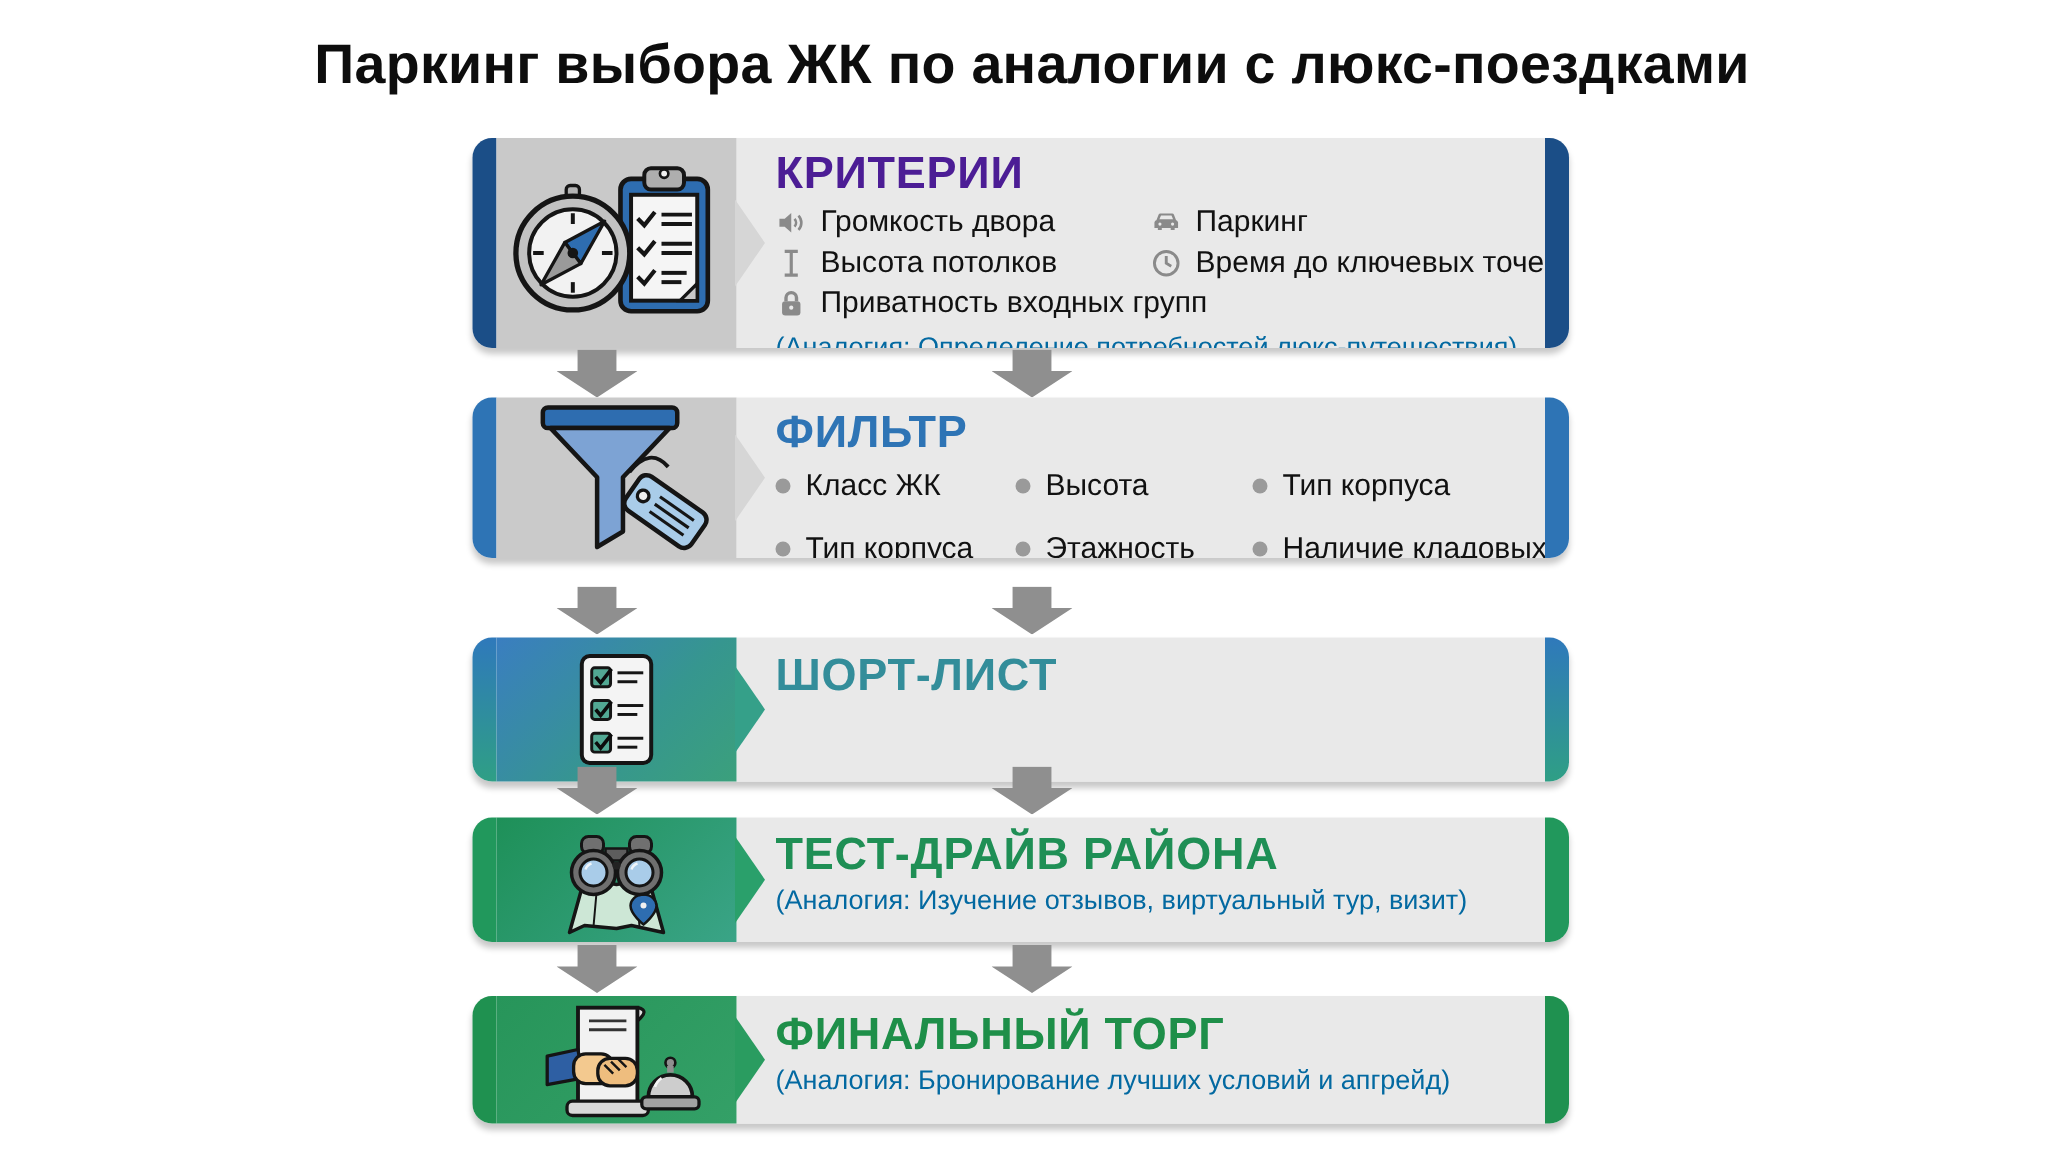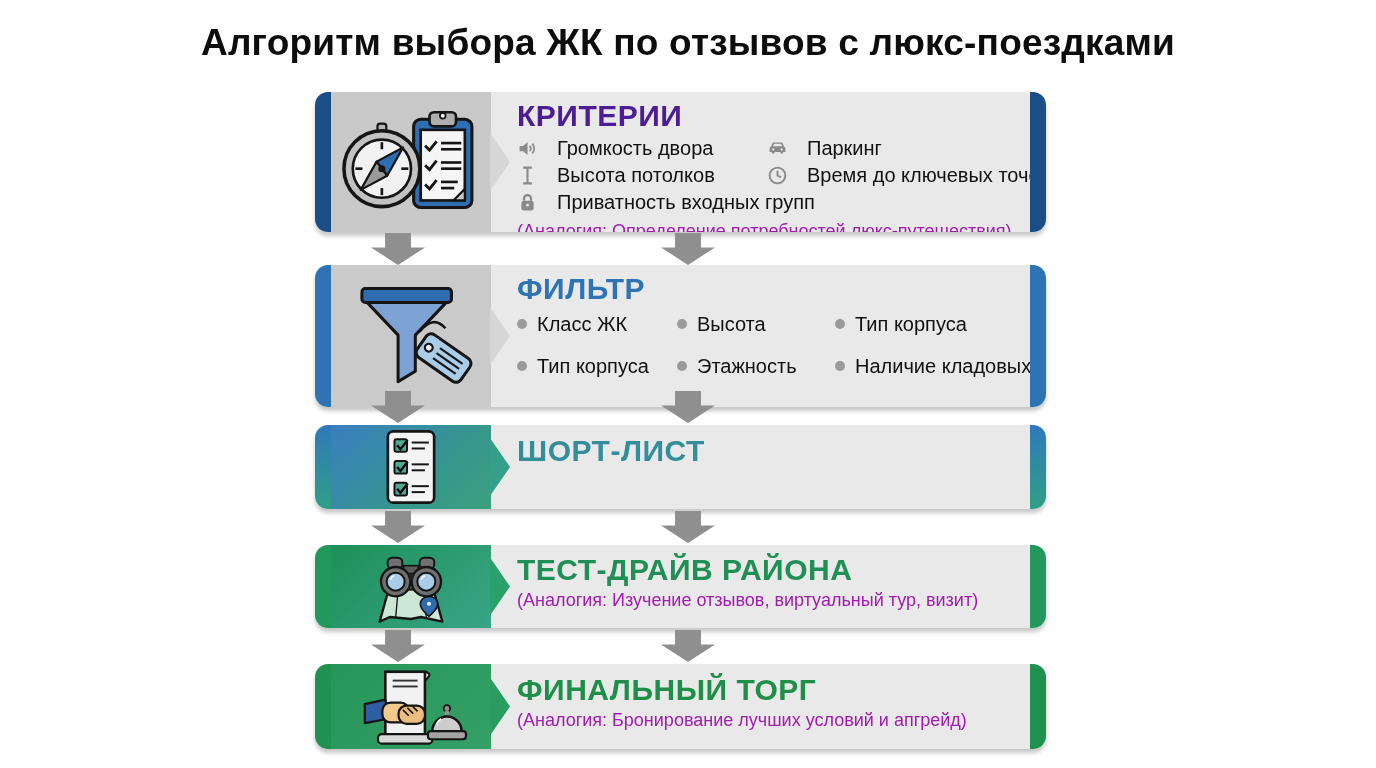--- a/index.html
+++ b/index.html
@@ -16,36 +16,36 @@
   .accent { width:16px; flex:0 0 16px; }
   .accent.left  { border-radius:13px 0 0 13px; }
   .accent.right { border-radius:0 13px 13px 0; }
   .icon-panel { width:160px; flex:0 0 160px; position:relative;
                 display:flex; align-items:center; justify-content:center; }
   .chev { position:absolute; right:-19px; top:50%; transform:translateY(-50%);
           width:20px; height:58px; clip-path:polygon(0 0,100% 50%,0 100%); z-index:2; }
   .content { flex:1 1 auto; background:#e9e9e9; padding:6px 12px 6px 26px; overflow:hidden; }
 
   .step-title { font-weight:700; font-size:30px; line-height:36px; letter-spacing:0.5px; white-space:nowrap; }
-  .analogy { font-size:18px; line-height:24px; color:#a21caf; white-space:nowrap; }
+  .analogy { font-size:18px; line-height:24px; color:#0369a1; white-space:nowrap; }
 
   
   .s1 { top:92px;  height:140px; }
   .s1 .accent { background:#1b4e87; }
   .s1 .icon-panel { background:#c9c9c9; }
   .s1 .chev { background:#d6d6d6; }
   .s1 .step-title { color:#4c1d95; }
 
-  .s2 { top:265px; height:142px; }
+  .s2 { top:265px; height:107px; }
   .s2 .accent { background:#2e74b5; }
   .s2 .icon-panel { background:#cacaca; }
   .s2 .chev { background:#d6d6d6; }
   .s2 .step-title { color:#2e74b5; }
 
-  .s3 { top:425px; height:84px; }
+  .s3 { top:425px; height:96px; }
   .s3 .accent { background:linear-gradient(180deg,#2f79bb,#2f9f85); }
   .s3 .icon-panel { background:linear-gradient(135deg,#3a7ec0 0%,#36968f 60%,#3ba07c 100%); }
   .s3 .chev { background:#35a089; }
   .s3 .step-title { color:#338d9a; }
   .s3 .content { padding-top:8px; }
 
   .s4 { top:545px; height:83px; }
   .s4 .accent { background:#21985c; }
   .s4 .icon-panel { background:linear-gradient(135deg,#1e9058,#3aa487); }
   .s4 .chev { background:#2aa06b; }
@@ -55,42 +55,42 @@
   .s5 { top:664px; height:85px; }
   .s5 .accent { background:#1f9150; }
   .s5 .icon-panel { background:linear-gradient(135deg,#27955a,#34a067); }
   .s5 .chev { background:#2a9c60; }
   .s5 .step-title { color:#1e8f49; }
   .s5 .content { padding-top:8px; }
 
   
   .crit-grid { display:grid; grid-template-columns:250px auto; margin-top:2px; }
   .crit-col { display:flex; flex-direction:column; gap:2px; }
-  .crit-item { display:flex; align-items:center; gap:19px; font-size:20px;
+  .crit-item { display:flex; align-items:center; gap:9px; font-size:20px;
                line-height:25px; white-space:nowrap; }
   .crit-item svg { flex:0 0 auto; }
   .s1 .analogy { margin-top:4px; }
 
   
   .bul-grid { display:grid; grid-template-columns:160px 158px auto; row-gap:18px; margin-top:5px; }
   .bul-item { display:flex; align-items:center; gap:10px; font-size:20px;
               line-height:24px; white-space:nowrap; }
   .dot { width:10px; height:10px; border-radius:50%; background:#9a9a9a; flex:0 0 10px; }
   .s2 .analogy { margin-top:8px; }
 
   
   .flow-arrow { position:absolute; width:54px; height:32px; background:#8f8f8f;
                 clip-path:polygon(26% 0,74% 0,74% 45%,100% 45%,50% 100%,0 45%,26% 45%); }
 </style>
 </head>
 <body>
 
 <div class="stage">
 
-  <h1 class="page-title">Алгоритм выбора ЖК по отзывов с люкс-поездками</h1>
+  <h1 class="page-title">Паркинг выбора ЖК по аналогии с люкс-поездками</h1>
 
   <section class="step s1">
     <div class="accent left"></div>
     <div class="icon-panel">
       <svg viewBox="0 0 170 130" width="150" height="115">
         <rect x="88" y="16" width="66" height="100" rx="8" fill="#2e6db0" stroke="#151515" stroke-width="3.5"></rect>
         <rect x="96" y="28" width="50" height="80" fill="#f5f5f5" stroke="#151515" stroke-width="3"></rect>
         <path d="M133 108 l13 -13 v13 z" fill="#c9c9c9" stroke="#151515" stroke-width="2.5"></path>
         <rect x="106" y="8" width="30" height="16" rx="5" fill="#aeaeae" stroke="#151515" stroke-width="3"></rect>
         <circle cx="121" cy="12" r="3.2" fill="#f0f0f0" stroke="#151515" stroke-width="2"></circle>

